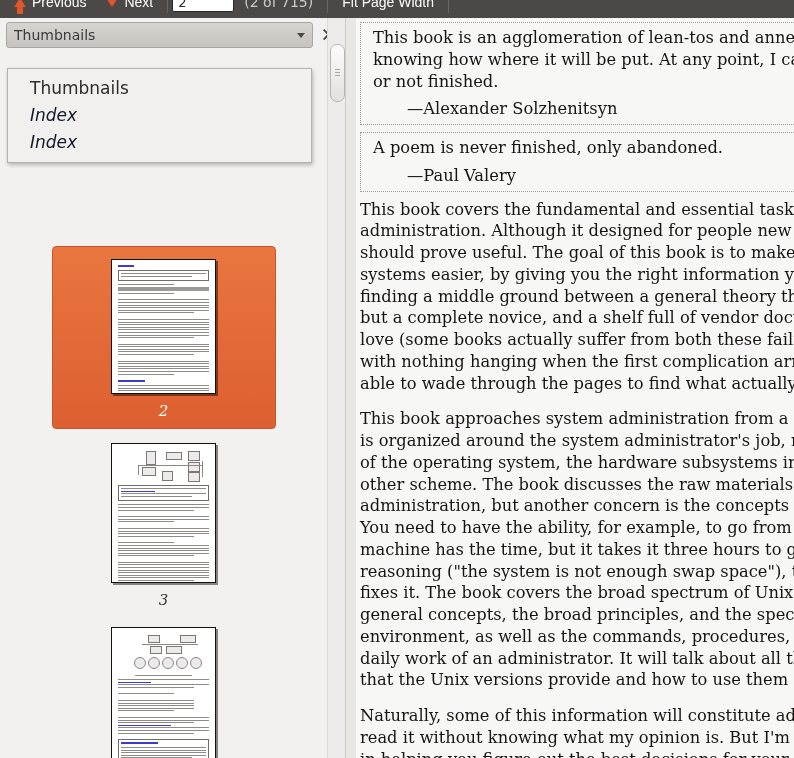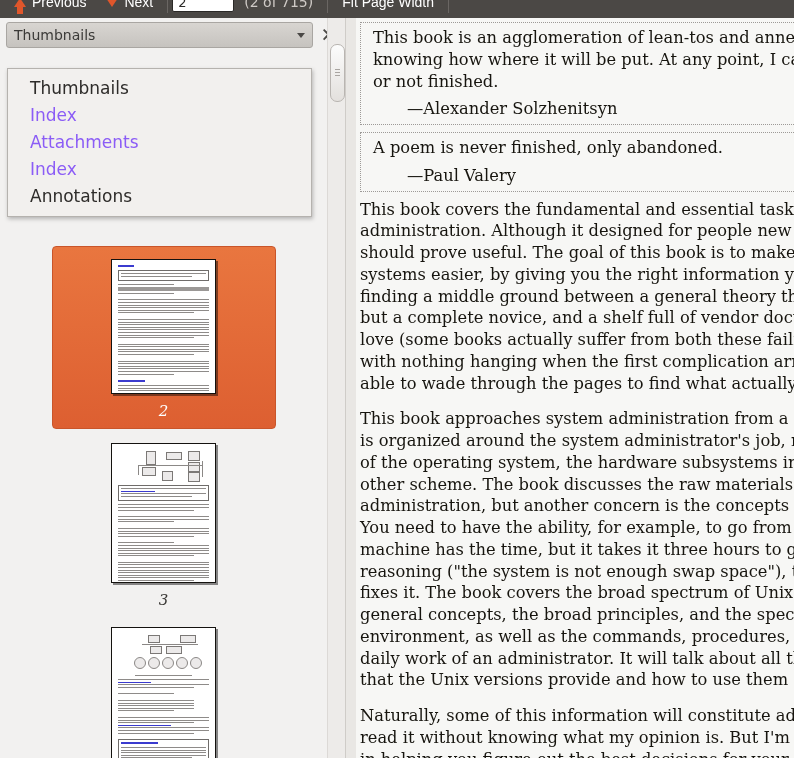--- a/index.html
+++ b/index.html
@@ -94,21 +94,21 @@
     z-index:40;
   }
   .dd-item{
     height:27px;line-height:27px;
     padding-left:22px;
     font-size:17px;
     color:#2e2c2a;
     white-space:nowrap;
     cursor:default;
   }
-  .dd-item.disabled{color:#8b5cf6;}
+  .dd-item.disabled{color:#0f172a;font-style:italic;}
 
   
   #thumb-list{
     position:absolute;left:0;top:228px;width:327px;height:530px;
     overflow:hidden;
   }
   .thumb-cell{
     width:327px;
     display:flex;flex-direction:column;align-items:center;
     box-sizing:border-box;
@@ -228,23 +228,21 @@
     <div id="panel-close">
       <svg width="16" height="16" viewBox="0 0 16 16" aria-hidden="true">
         <path d="M3.2 2 2 3.2 6.1 7.6 2 12l1.2 1.2L7.6 9.1 12 13.2 13.2 12 9.1 7.6 13.2 3.2 12 2 7.6 6.1Z" fill="#4c4a47"></path>
       </svg>
     </div>
   </div>
 
   <div id="dropdown">
     <div class="dd-item">Thumbnails</div>
     <div class="dd-item disabled">Index</div>
-    <div class="dd-item disabled">Attachments</div>
     <div class="dd-item disabled">Index</div>
-    <div class="dd-item">Annotations</div>
   </div>
 
   <div id="thumb-list">
 
     <div class="thumb-cell" style="margin-bottom:14px;">
       <div class="thumb-sel" style="display:flex;flex-direction:column;align-items:center;">
         <div class="thumb-page">
           <div class="mini">
             <div class="hdr" style="width:18%"></div>
             <div class="boxed">

